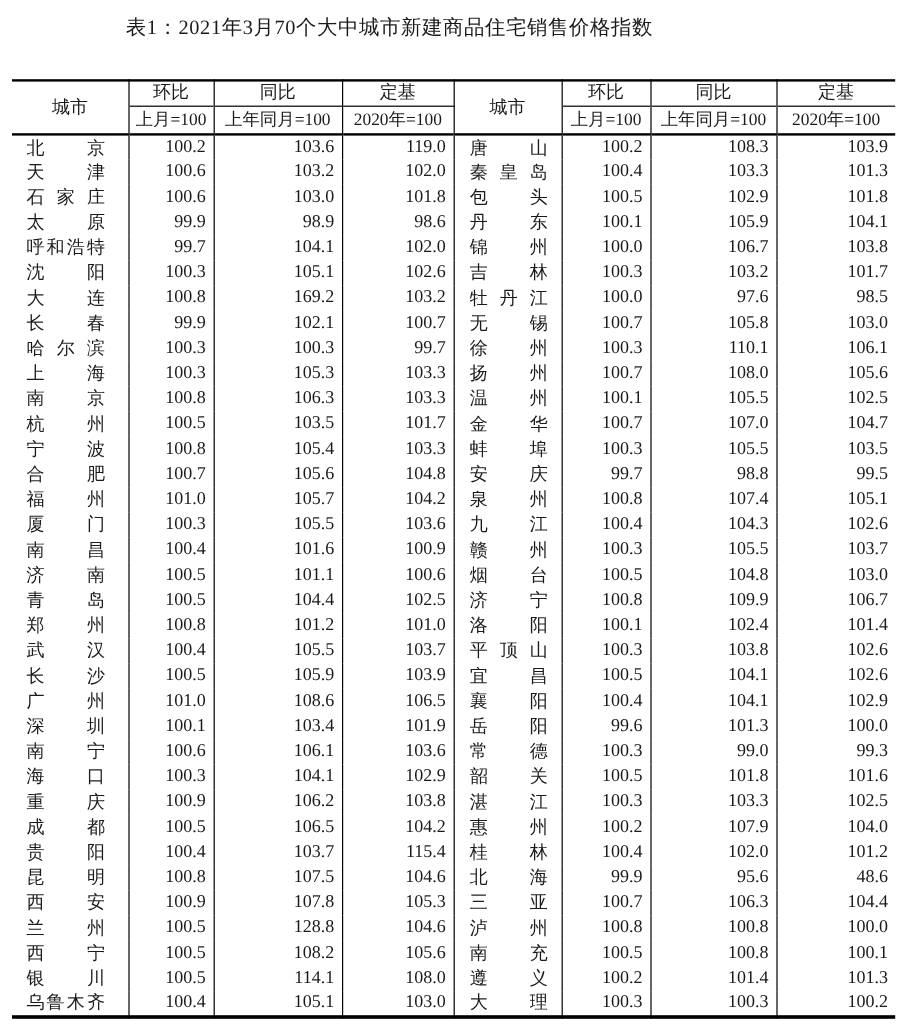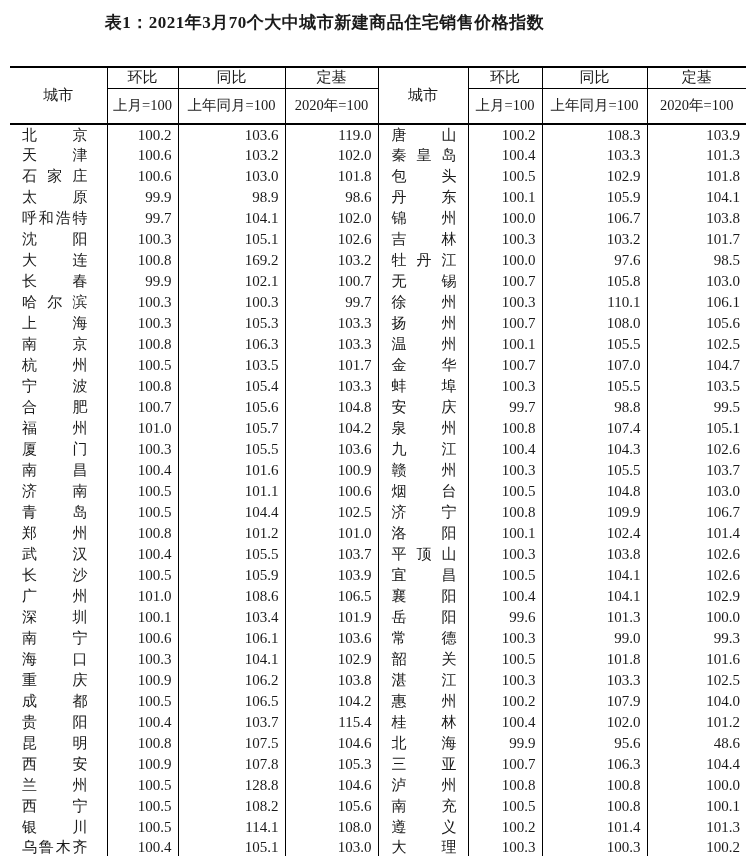--- a/index.html
+++ b/index.html
@@ -4,30 +4,30 @@
 <style>
   * { margin:0; padding:0; box-sizing:border-box; }
   html,body { background:#ffffff; }
   body {
     width:755px; height:856px; position:relative; overflow:hidden;
     color:#1a1a1a;
     font-family:"Liberation Serif","DejaVu Serif",serif;
   }
   .title {
     position:absolute; top:11px; left:0; width:649px;
-    text-align:center; font-size:17px; font-weight:bold; letter-spacing:0.5px;
+    text-align:center; font-size:17px; font-weight:normal; letter-spacing:0.5px;
   }
   table.idx {
     position:absolute; top:66px; left:10px; width:736px;
     border-collapse:collapse; table-layout:fixed;
     border-top:2.5px solid #000; border-bottom:3px solid #000;
   }
   th { font-weight:normal; font-size:15px; text-align:center; }
   tr.h1 th { height:21px; vertical-align:middle; }
-  tr.h2 th { height:36px; border-top:1px solid #000; font-size:14.5px; vertical-align:middle; }
+  tr.h2 th { height:24px; border-top:1px solid #000; font-size:14.5px; vertical-align:middle; }
   th.cityhead { border-top:none; }
   tr.h2 th, th.cityhead { border-bottom:2px solid #000; }
   .vl { border-left:1px solid #000; }
   tbody td { height:21px; font-size:15px; vertical-align:middle; }
   td.num { text-align:right; padding-right:6px; }
   td.city { padding:0; }
   .spread { display:flex; justify-content:space-between; align-items:center; height:100%; }
   td.city-l .spread { margin:0 19px 0 12px; }
   td.city-r .spread { margin:0 11px 0 13px; }
 </style>

